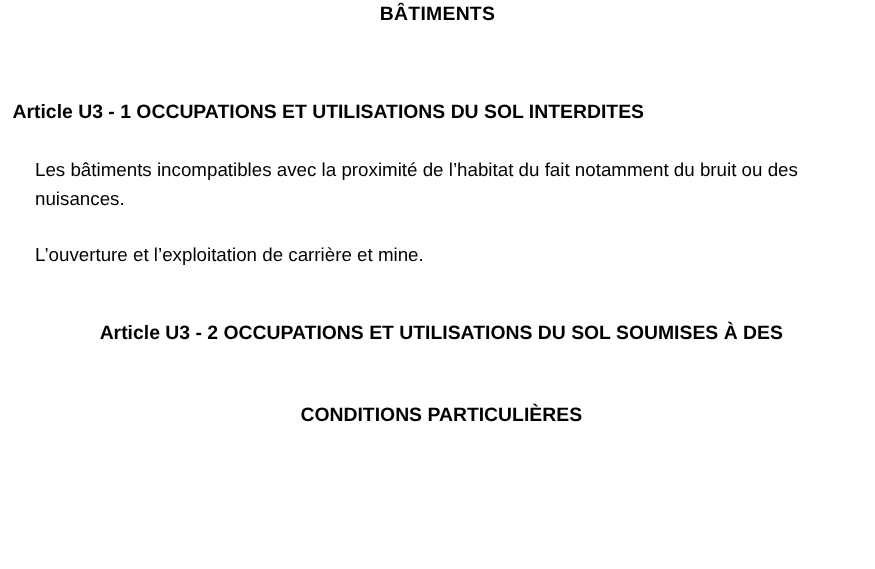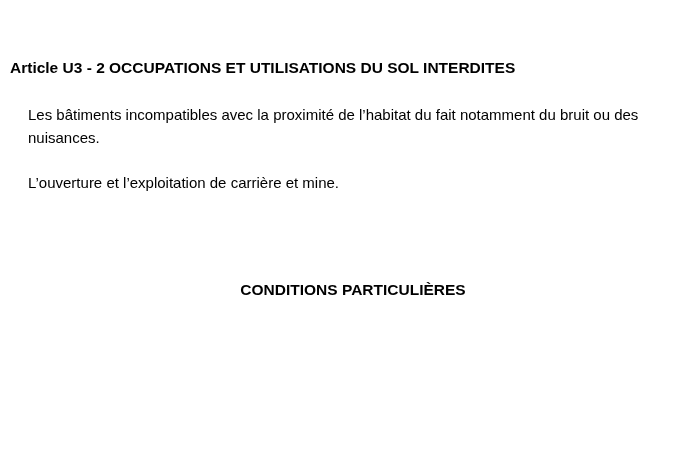--- a/index.html
+++ b/index.html
@@ -67,26 +67,28 @@
     text-align: justify;
     padding-left: 10px;
     padding-right: 8px;
   }
 </style>
 </head>
 <body>
 
 <div class="page">
 
+  <div class="doc-title">BÂTIMENTS</div>
 
-  <div class="article-heading heading-1">Article U3 - 2  OCCUPATIONS ET UTILISATIONS DU SOL INTERDITES</div>
+  <div class="article-heading heading-1">Article U3 - 1  OCCUPATIONS ET UTILISATIONS DU SOL INTERDITES</div>
 
   <p class="para p1">Les bâtiments incompatibles avec la proximité de l’habitat du fait notamment du bruit ou des nuisances.</p>
 
 
   <p class="para p3">L’ouverture et l’exploitation de carrière et mine.</p>
 
   <div class="article-heading heading-2">
+    <span class="line-1">Article U3 - 2  OCCUPATIONS ET UTILISATIONS DU SOL SOUMISES À DES</span>
     <span class="line-2">CONDITIONS PARTICULIÈRES</span>
   </div>
 
 
 </div>
 
 </body></html>

